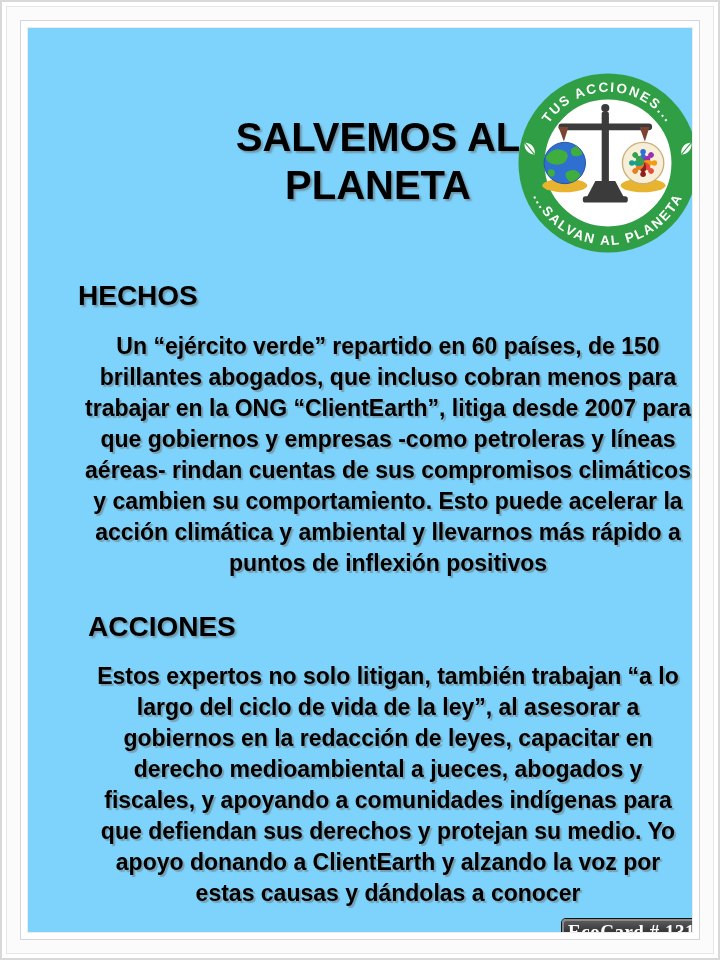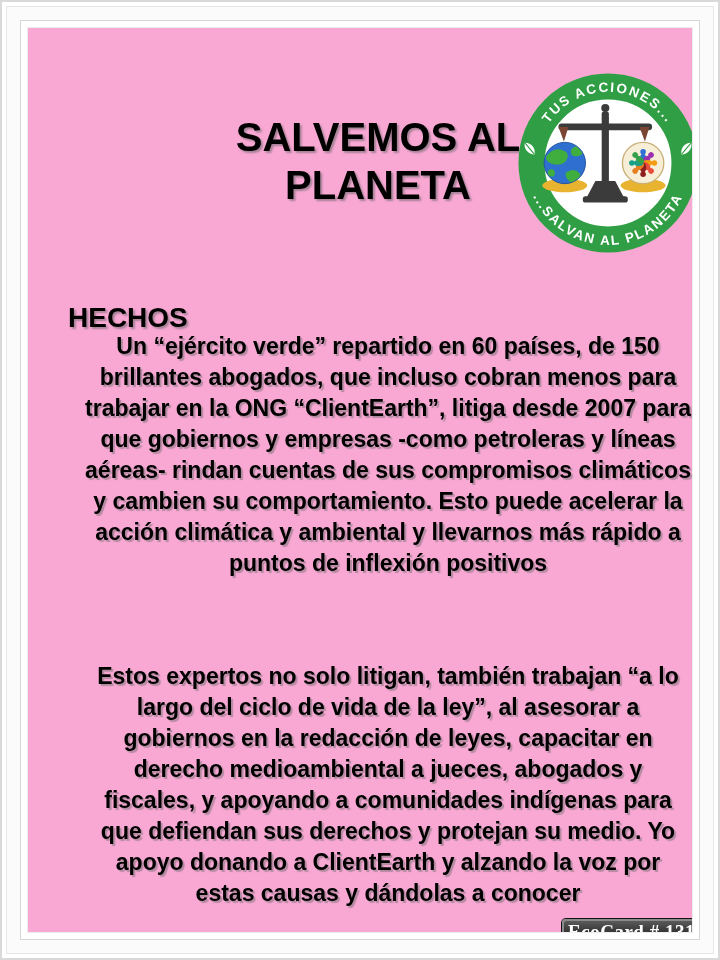--- a/index.html
+++ b/index.html
@@ -16,36 +16,36 @@
     position:absolute; inset:0; z-index:10; pointer-events:none;
     box-shadow:
       inset 0 0 0 2px #d9d9d9,
       inset 0 0 0 6px #ffffff,
       inset 0 0 0 7px #e6e6e6,
       inset 0 0 0 20px #fbfbfb,
       inset 0 0 0 21px #d6d6d6,
       inset 0 0 0 27px #ffffff,
       inset 0 0 0 28px #ececec;
   }
-  .content { position:absolute; inset:28px; background:#f9a8d4; }
+  .content { position:absolute; inset:28px; background:#7dd3fc; }
 
   .title {
     position:absolute; top:85px; left:150px; width:400px;
     text-align:center; white-space:pre-line;
     font-size:40px; font-weight:bold; line-height:48px; color:#000;
     text-shadow:2px 2px 2px rgba(100,100,100,.55);
   }
   .logo-wrap { position:absolute; top:45px; left:490px; width:180px; height:180px; }
   .logo-wrap svg { width:100%; height:100%; display:block; }
 
   .section-heading {
     position:absolute; font-size:28px; font-weight:bold; color:#000;
     text-shadow:2px 2px 2px rgba(100,100,100,.55); letter-spacing:0px;
   }
-  .heading-hechos  { top:252px; left:40px;margin-top:22px; }
+  .heading-hechos  { top:252px; left:50px; }
   .heading-acciones{ top:583px; left:60px; }
 
   .body-text {
     position:absolute; left:16px; width:688px;
     text-align:center; white-space:pre-line;
     font-size:23px; font-weight:bold; line-height:31px; color:#000;
     text-shadow:2px 2px 1px rgba(110,110,110,.5);
   }
   .body-hechos   { top:303px; }
   .body-acciones { top:633px; }
@@ -165,20 +165,21 @@
   <h2 class="section-heading heading-hechos">HECHOS</h2>
   <p class="body-text body-hechos">Un “ejército verde” repartido en 60 países, de 150
 brillantes abogados, que incluso cobran menos para
 trabajar en la ONG “ClientEarth”, litiga desde 2007 para
 que gobiernos y empresas -como petroleras y líneas
 aéreas- rindan cuentas de sus compromisos climáticos
 y cambien su comportamiento. Esto puede acelerar la
 acción climática y ambiental y llevarnos más rápido a
 puntos de inflexión positivos</p>
 
+  <h2 class="section-heading heading-acciones">ACCIONES</h2>
   <p class="body-text body-acciones">Estos expertos no solo litigan, también trabajan “a lo
 largo del ciclo de vida de la ley”, al asesorar a
 gobiernos en la redacción de leyes, capacitar en
 derecho medioambiental a jueces, abogados y
 fiscales, y apoyando a comunidades indígenas para
 que defiendan sus derechos y protejan su medio. Yo
 apoyo donando a ClientEarth y alzando la voz por
 estas causas y dándolas a conocer</p>
 
   <div class="ecocard-badge">

